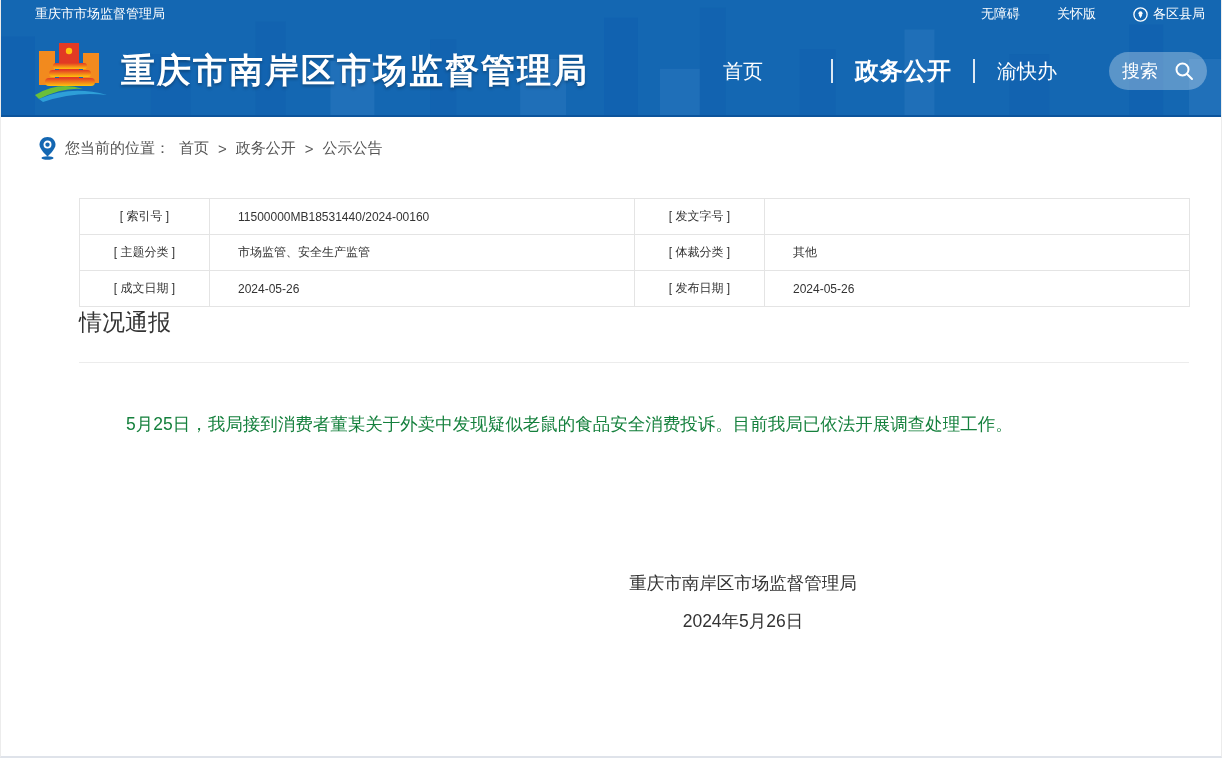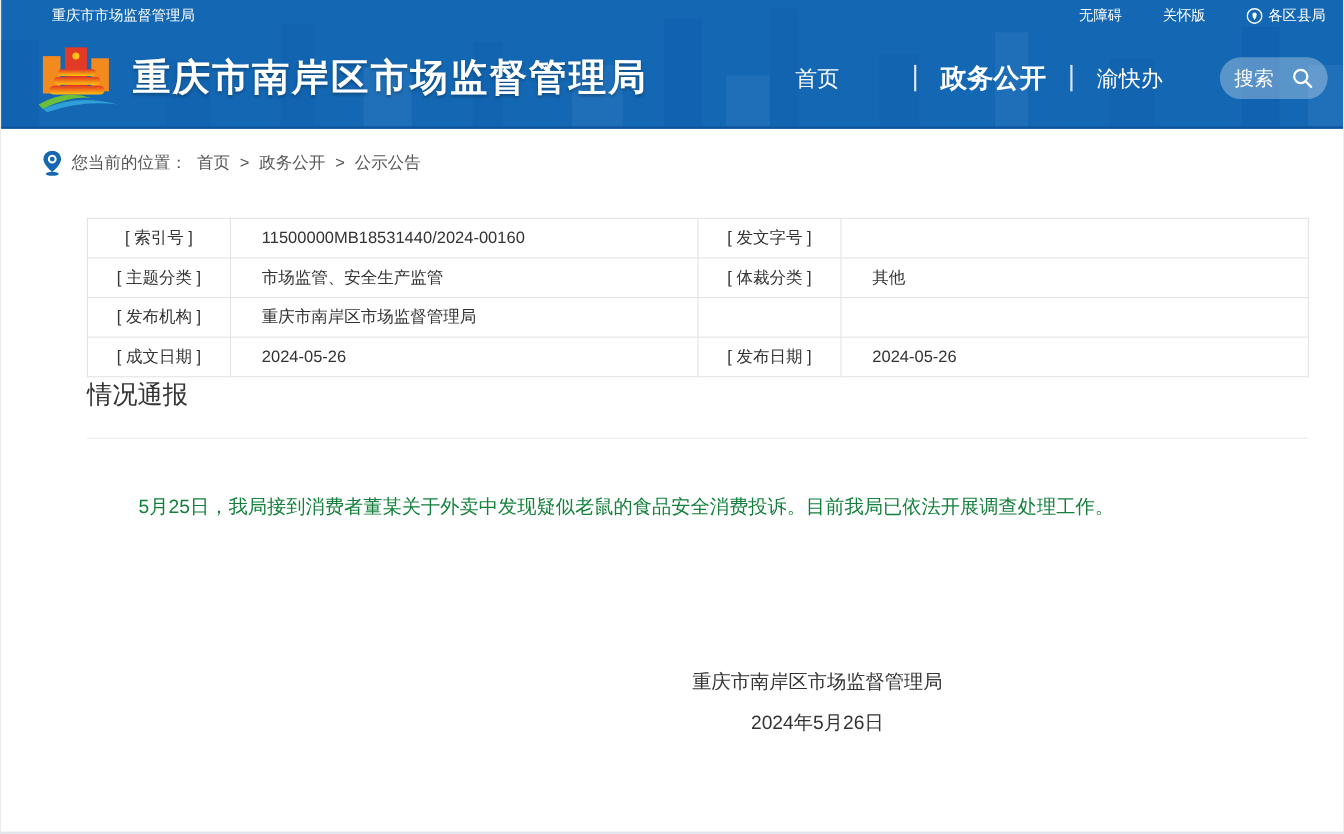--- a/index.html
+++ b/index.html
@@ -9,21 +9,21 @@
     background:#ffffff; color:#333; overflow:hidden;
     border-left:1px solid #ececec; border-right:1px solid #ececec;
     border-bottom:2px solid #dfe3ea;
   }
 
   
   .site-header { position:relative; height:117px; background:#1467b2; border-bottom:2px solid #0c549c; }
   .cityscape { position:absolute; inset:0; width:100%; height:100%; }
   .topbar {
     position:relative; z-index:2; height:28px; display:flex; align-items:center;
-    padding:0 16px 0 46px; color:#fff; font-size:13px;
+    padding:0 16px 0 34px; color:#fff; font-size:13px;
   }
   .topbar a { color:#fff; text-decoration:none; cursor:pointer; }
   .topbar-right { margin-left:auto; display:flex; align-items:center; gap:37px; }
   .pin-circle-icon { display:inline-flex; vertical-align:middle; margin-right:5px; }
   .header-main {
     position:relative; z-index:2; height:86px; display:flex; align-items:center;
     padding:0 14px 0 32px;
   }
   .logo { width:78px; height:64px; flex:0 0 auto; margin-right:10px; }
   .site-title {
@@ -47,21 +47,21 @@
     display:flex; align-items:center; gap:9px;
     padding:20px 16px 0 38px; font-size:15px; color:#555;
   }
   .breadcrumb a { color:#555; text-decoration:none; cursor:pointer; }
   .crumb-sep { color:#555; }
 
   
   .content { width:1110px; margin-left:78px; }
   .meta-table { width:100%; border-collapse:collapse; table-layout:fixed; margin-top:38px; }
   .meta-table td {
-    border:1px solid #e4e4e4; height:36px; font-size:15px; color:#333;
+    border:1px solid #e4e4e4; height:36px; font-size:12px; color:#333;
     overflow:hidden; white-space:nowrap;
   }
   .meta-table td.lbl { width:130px; text-align:center; }
   .meta-table td.val { width:425px; padding-left:28px; text-align:left; }
 
   
   .article-title { font-size:23px; font-weight:normal; color:#333; }
   .title-rule { border:none; border-top:1px solid #ececec; margin-top:24px; width:100%; }
   .article-body {
     margin:44px 12px 0 12px; font-size:17.5px; line-height:34px; color:#15803d;
@@ -171,26 +171,20 @@
         <td class="lbl">[ 发文字号 ]</td>
         <td class="val"></td>
       </tr>
       <tr>
         <td class="lbl">[ 主题分类 ]</td>
         <td class="val">市场监管、安全生产监管</td>
         <td class="lbl">[ 体裁分类 ]</td>
         <td class="val">其他</td>
       </tr>
       <tr>
-        <td class="lbl">[ 发布机构 ]</td>
-        <td class="val">重庆市南岸区市场监督管理局</td>
-        <td class="lbl"></td>
-        <td class="val"></td>
-      </tr>
-      <tr>
         <td class="lbl">[ 成文日期 ]</td>
         <td class="val">2024-05-26</td>
         <td class="lbl">[ 发布日期 ]</td>
         <td class="val">2024-05-26</td>
       </tr>
     </tbody>
   </table>
 
   <h1 class="article-title">情况通报</h1>
   <hr class="title-rule">

